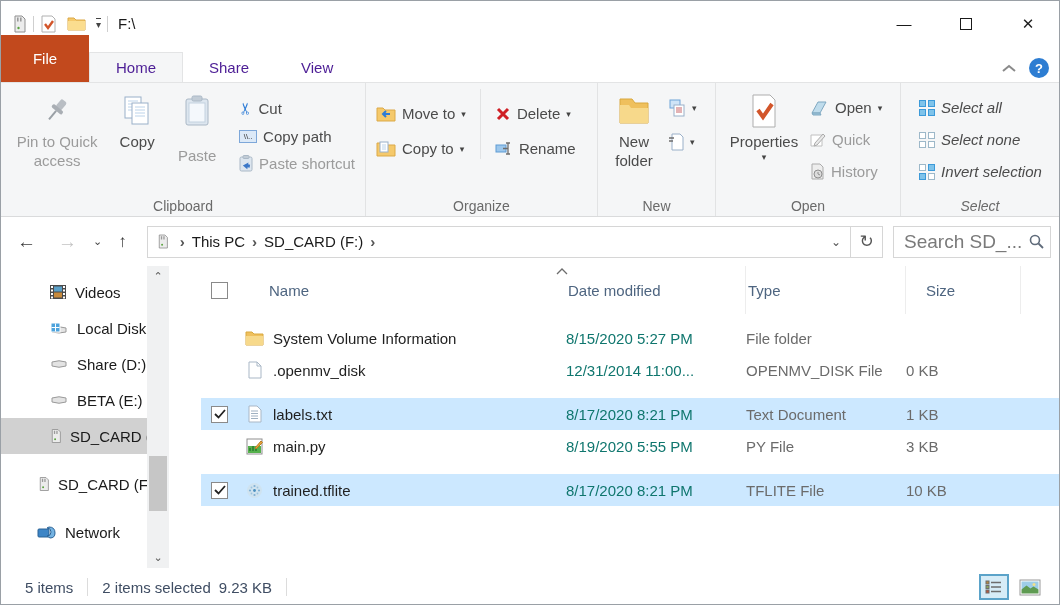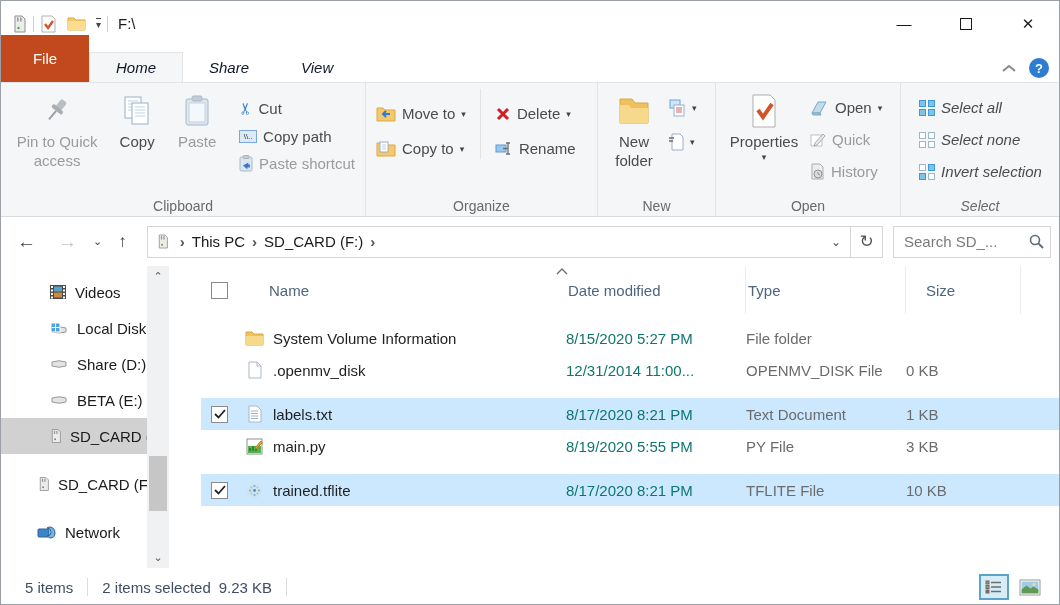--- a/index.html
+++ b/index.html
@@ -15,21 +15,21 @@
   .win-title { font-size:15px; color:#1a1a1a; margin-left:4px; }
   .wincontrols { margin-left:auto; display:flex; height:45px; }
   .winbtn { width:62px; display:flex; align-items:center; justify-content:center;
             font-size:15px; color:#1a1a1a; cursor:default; }
   .maxbox { width:12px; height:12px; border:1.2px solid #1a1a1a; display:inline-block; }
 
   
   .tabrow { height:36px; display:flex; align-items:flex-end; background:#fff; position:relative; }
   .tab-file { width:88px; height:47px; background:#c2491d; color:#fff; display:flex;
               align-items:center; justify-content:center; }
-  .tab { padding:0 26px; height:30px; display:flex; align-items:center; color:#0f172a;font-style:italic; }
+  .tab { padding:0 26px; height:30px; display:flex; align-items:center; color:#4c1d95; }
   .tab.active { background:#f5f6f7; border:1px solid #e3e4e5; border-bottom:none; }
   .tabrow-right { position:absolute; right:10px; bottom:4px; display:flex; align-items:center; gap:12px; }
   .help-circle { width:20px; height:20px; border-radius:50%; background:#2d7dd2; color:#fff;
                  font-size:13px; font-weight:bold; display:flex; align-items:center; justify-content:center; }
 
   
   .ribbon { height:135px; background:#f5f6f7; border-top:1px solid #e3e4e5; border-bottom:1px solid #dadbdc;
             display:flex; }
   .rgroup { position:relative; height:100%; border-right:1px solid #e2e3e4; padding:6px 6px 22px 6px;
             display:flex; align-items:flex-start; }
@@ -56,21 +56,21 @@
   .addrwrap { display:flex; flex:1; margin-left:6px; }
   .addrbar { display:flex; align-items:center; border:1px solid #d6d6d6; height:32px; flex:1; background:#fff; }
   .crumb-sep { color:#555; font-weight:bold; font-size:15px; padding:0 7px; }
   .crumb { color:#1a1a1a; }
   .addr-drop { width:28px; align-self:stretch; display:flex; align-items:center; justify-content:center;
                color:#555; font-size:12px; }
   .addr-refresh { width:32px; align-self:stretch; display:flex; align-items:center; justify-content:center;
                   border-left:1px solid #d6d6d6; color:#555; font-size:17px; }
   .searchbox { width:158px; height:32px; border:1px solid #d6d6d6; margin-left:10px; display:flex;
                align-items:center; padding:0 6px 0 10px; }
-  .searchbox input { border:none; outline:none; width:100%; font-family:inherit; font-size:15px; color:#444; }
+  .searchbox input { border:none; outline:none; width:100%; font-family:inherit; font-size:19px; color:#444; }
   .searchbox input::placeholder { color:#7a7a7a; opacity:1; }
 
   
   .content { height:302px; display:flex; position:relative; }
   .sidebar { width:168px; padding-top:8px; position:relative; }
   .side-item { height:36px; display:flex; align-items:center; gap:8px; padding-left:48px; color:#1a1a1a;
                white-space:nowrap; overflow:hidden; }
   .side-item.lv1 { padding-left:36px; }
   .side-item.gap { margin-top:12px; }
   .side-item.sel { background:#d1d1d1; }
@@ -176,21 +176,21 @@
       <span class="ic32">
         <svg width="30" height="32" viewBox="0 0 30 32">
             <rect x="3" y="2" width="16" height="21" fill="#fff" stroke="#9ab0c9"></rect>
             <path d="M6 6h10M6 9h10M6 12h10M6 15h10" stroke="#bcd3ea"></path>
             <rect x="10" y="8" width="16" height="21" fill="#fff" stroke="#9ab0c9"></rect>
             <path d="M13 12h10M13 15h10M13 18h10M13 21h10" stroke="#bcd3ea"></path>
           </svg>
       </span>
       <span>Copy</span>
     </div>
-    <div class="bigbtn dim" style="width:62px;">
+    <div class="bigbtn dim" style="width:62px;gap:14px;">
       <span class="ic32">
         <svg width="26" height="32" viewBox="0 0 26 32">
             <rect x="2" y="4" width="22" height="26" rx="2" fill="#dde6ef" stroke="#aab8c6"></rect>
             <rect x="8" y="1" width="10" height="5" rx="1.5" fill="#c2ccd6" stroke="#aab8c6"></rect>
             <rect x="5" y="8" width="16" height="19" fill="#f4f8fc" stroke="#c4d2e0"></rect>
           </svg>
       </span>
       <span>Paste</span>
     </div>
     <div class="smallcol" style="margin-left:8px;">

